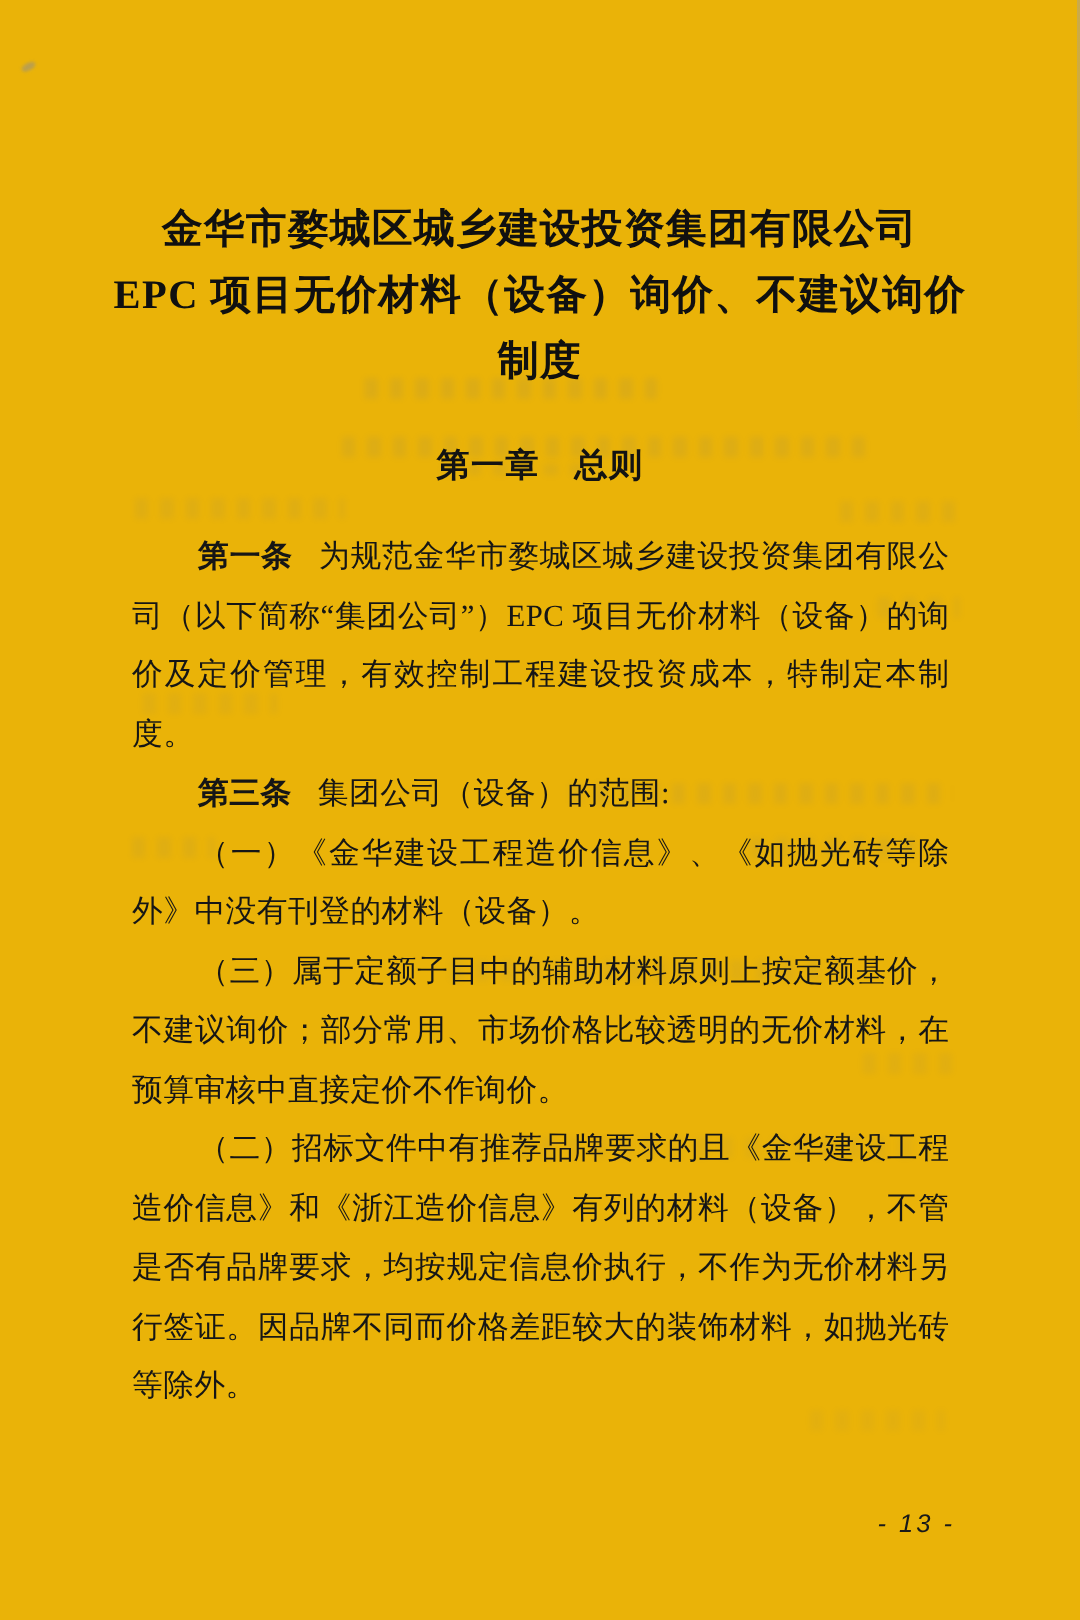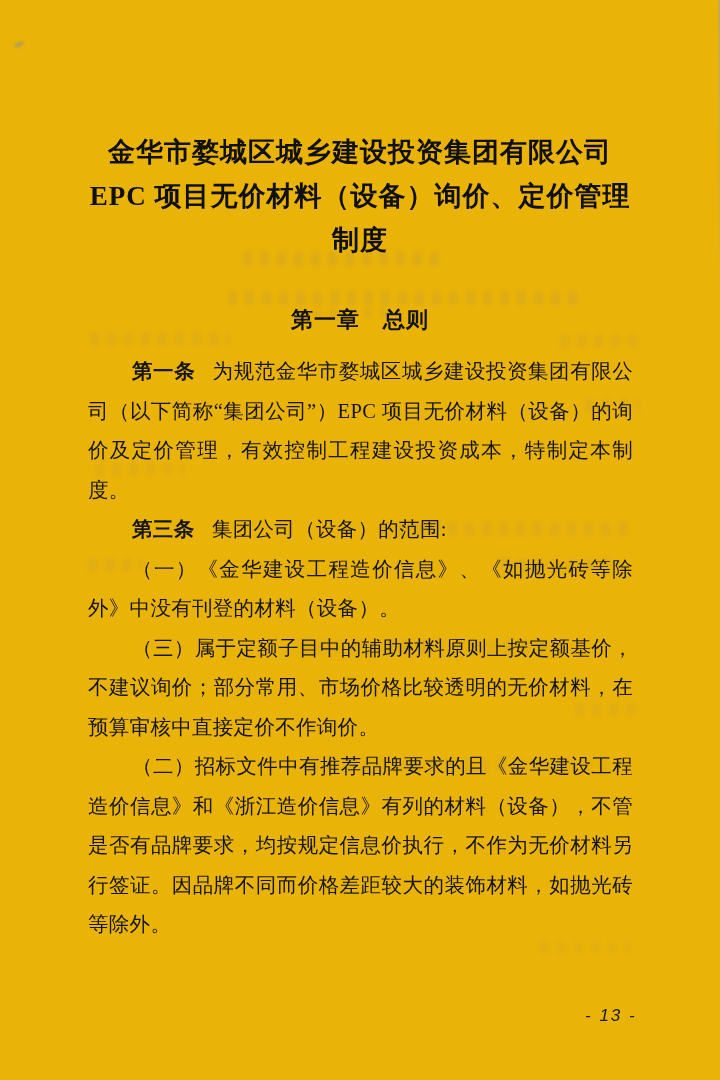--- a/index.html
+++ b/index.html
@@ -53,21 +53,21 @@
     width: 720px;
     text-align: center;
     font-weight: bold;
     font-size: 27px;
     line-height: 44px;
     letter-spacing: 1px;
     color: #101010;
   }
   .chapter-heading {
     position: absolute;
-    top: 304px;
+    top: 294px;
     left: 0;
     width: 720px;
     text-align: center;
     font-weight: bold;
     font-size: 22px;
     line-height: 32px;
     letter-spacing: 1px;
     color: #131313;
   }
   .body-text {
@@ -123,21 +123,21 @@
   <div class="smudge" style="left:380px; top:522px; width:255px; opacity:.13;"></div>
   <div class="smudge" style="left:88px; top:558px; width:55px; opacity:.12;"></div>
   <div class="smudge" style="left:500px; top:558px; width:120px; opacity:.11;"></div>
   <div class="smudge" style="left:300px; top:640px; width:260px; opacity:.11;"></div>
   <div class="smudge" style="left:575px; top:702px; width:65px; opacity:.10;"></div>
   <div class="smudge" style="left:310px; top:758px; width:300px; opacity:.09;"></div>
   <div class="smudge" style="left:540px; top:940px; width:90px; opacity:.08;"></div>
 
   <div class="doc-title">
     <div>金华市婺城区城乡建设投资集团有限公司</div>
-    <div>EPC 项目无价材料（设备）询价、定价管理</div>
+    <div>EPC 项目无价材料（设备）询价、不建议询价</div>
     <div>制度</div>
   </div>
 
   <div class="chapter-heading">第一章　总则</div>
 
   <div class="body-text">
     <p><span class="art-label">第一条</span><span>为规范金华市婺城区城乡建设投资集团有限公司（以下简称“集团公司”）EPC 项目无价材料（设备）的询价及定价管理，有效控制工程建设投资成本，特制定本制度。</span></p>
     <p><span class="art-label">第三条</span><span>集团公司（设备）的范围:</span></p>
     <p><span>（一）《金华建设工程造价信息》、《如抛光砖等除外》中没有刊登的材料（设备）。</span></p>
     <p><span>（三）属于定额子目中的辅助材料原则上按定额基价，不建议询价；部分常用、市场价格比较透明的无价材料，在预算审核中直接定价不作询价。</span></p>

